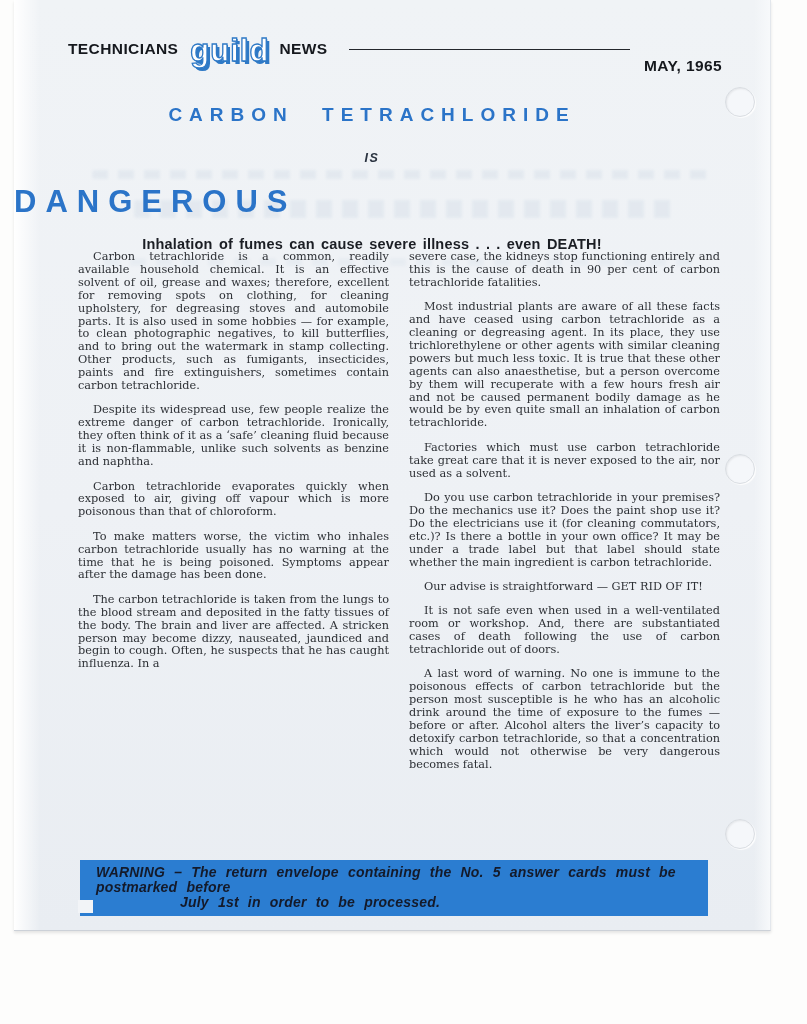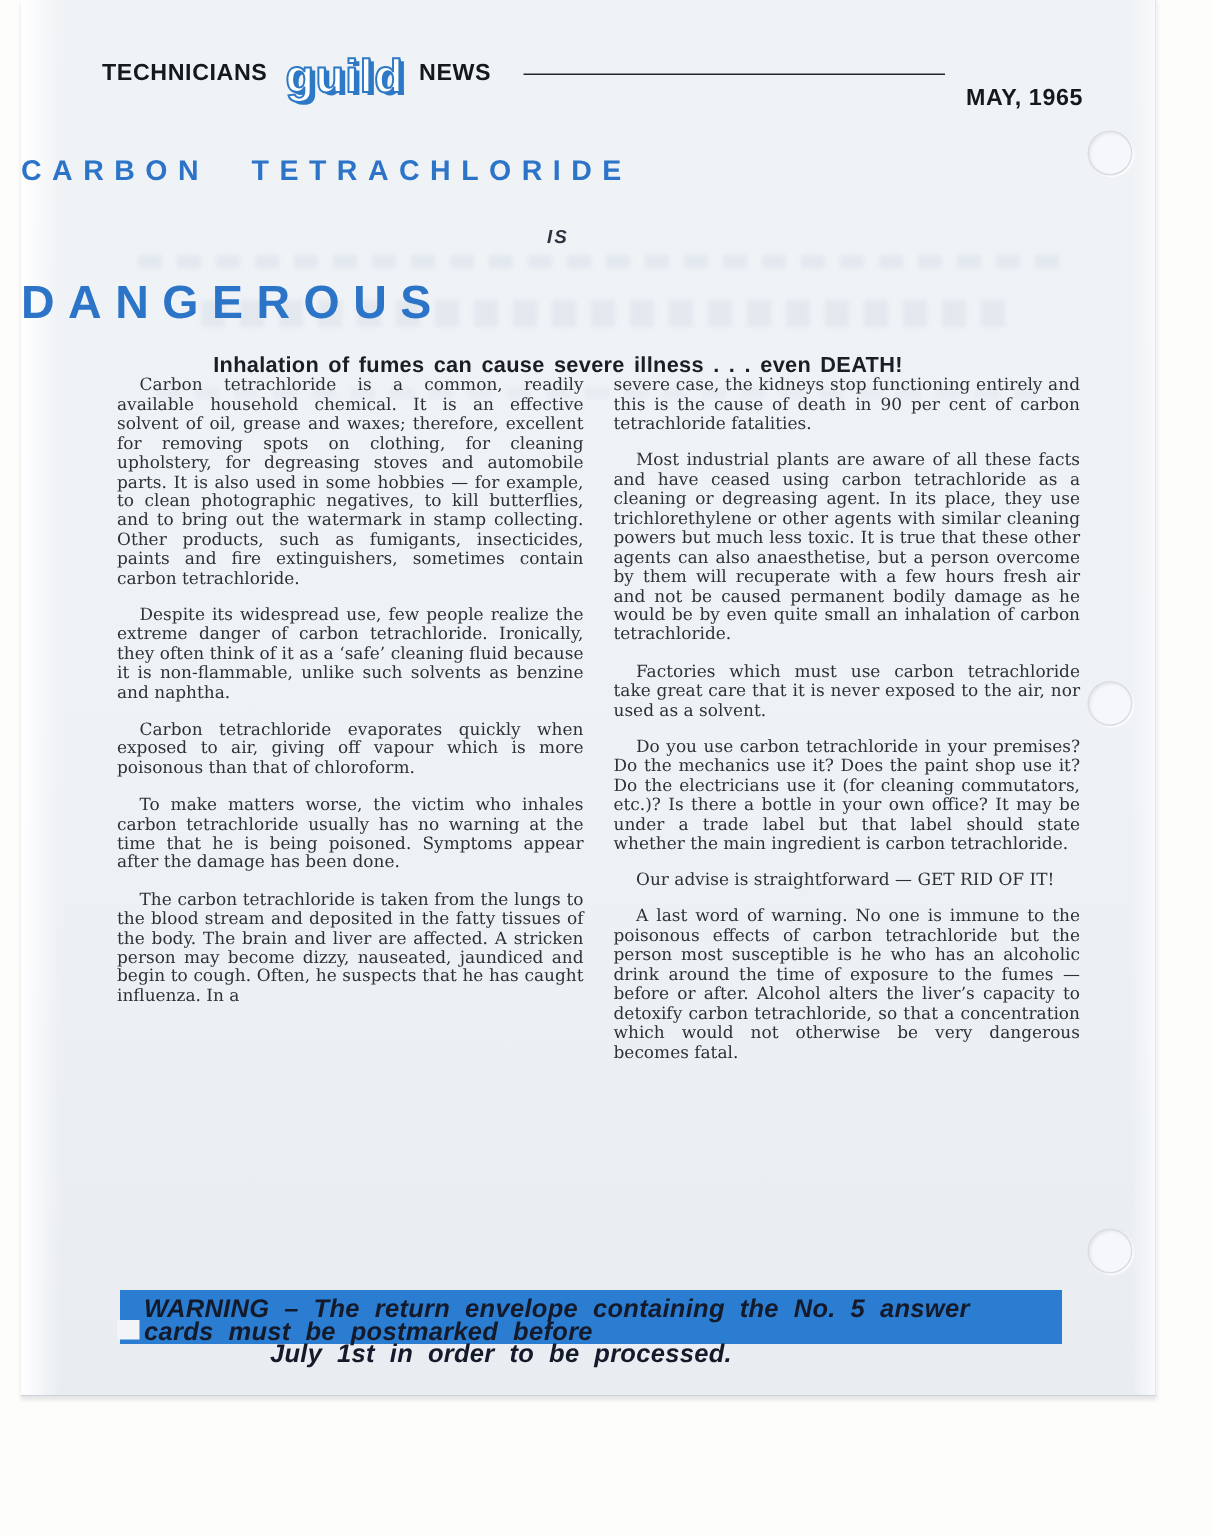--- a/index.html
+++ b/index.html
@@ -44,21 +44,21 @@
     font-weight:bold;font-size:15.5px;letter-spacing:.4px;color:#15181d;margin-right:14px;
   }
   .mast-rule{
     flex:1;height:0;border-top:1.6px solid #23262b;margin:0 14px 0 8px;
   }
   .mast-date{
     font-weight:bold;font-size:15.5px;letter-spacing:.4px;color:#15181d;margin-top:33px;
   }
   
   .h-line1{
-    position:absolute;left:0;right:40px;top:104px;
+    position:absolute;left:0;right:40px;top:104px;text-align:center;
     font-weight:bold;font-size:19px;letter-spacing:7px;word-spacing:16px;
     color:#2b74c8;
   }
   .h-line2{
     position:absolute;left:0;right:40px;top:151px;text-align:center;
     font-weight:bold;font-size:12.5px;letter-spacing:1.5px;color:#2a3340;font-style:italic;
   }
   .h-line3{
     position:absolute;left:0;right:40px;top:184px;text-align:left;
     font-weight:bold;font-size:31px;letter-spacing:9px;color:#2b74c8;
@@ -91,24 +91,24 @@
     position:absolute;left:711px;width:28px;height:28px;border-radius:50%;
     background:#f5f7fa;
     border:1px solid #d9dde2;
     box-shadow:inset 1px 1px 2px rgba(0,0,0,.07),1px 1px 1px rgba(255,255,255,.9);
   }
   .hole-1{top:87px;}
   .hole-2{top:454px;}
   .hole-3{top:819px;}
   
   .warning-bar{
-    position:absolute;left:66px;top:860px;width:628px;height:36px;
+    position:absolute;left:66px;top:860px;width:628px;height:56px;
     background:#2b7dd1;
     color:#141a2a;
-    font-weight:bold;font-style:italic;font-size:17px;line-height:15px;
+    font-weight:bold;font-style:italic;font-size:14px;line-height:15px;
     padding:5px 10px 0 16px;box-sizing:border-box;
     word-spacing:5px;letter-spacing:.2px;
   }
   .warning-line2{padding-left:84px;}
   .warning-notch{
     position:absolute;left:-2px;bottom:3px;width:15px;height:13px;background:#f2f4f7;
   }
 </style>
 </head>
 <body>
@@ -139,20 +139,21 @@
       <p>Carbon tetrachloride evaporates quickly when exposed to air, giving off vapour which is more poisonous than that of chloroform.</p>
       <p>To make matters worse, the victim who inhales carbon tetrachloride usually has no warning at the time that he is being poisoned. Symptoms appear after the damage has been done.</p>
       <p>The carbon tetrachloride is taken from the lungs to the blood stream and deposited in the fatty tissues of the body. The brain and liver are affected. A stricken person may become dizzy, nauseated, jaundiced and begin to cough. Often, he suspects that he has caught influenza. In a</p>
     </div>
     <div class="col">
       <p class="no-indent">severe case, the kidneys stop functioning entirely and this is the cause of death in 90 per cent of carbon tetrachloride fatalities.</p>
       <p>Most industrial plants are aware of all these facts and have ceased using carbon tetrachloride as a cleaning or degreasing agent. In its place, they use trichlorethylene or other agents with similar cleaning powers but much less toxic. It is true that these other agents can also anaesthetise, but a person overcome by them will recuperate with a few hours fresh air and not be caused permanent bodily damage as he would be by even quite small an inhalation of carbon tetrachloride.</p>
       <p>Factories which must use carbon tetrachloride take great care that it is never exposed to the air, nor used as a solvent.</p>
       <p>Do you use carbon tetrachloride in your premises? Do the mechanics use it? Does the paint shop use it? Do the electricians use it (for cleaning commutators, etc.)? Is there a bottle in your own office? It may be under a trade label but that label should state whether the main ingredient is carbon tetrachloride.</p>
       <p>Our advise is straightforward — GET RID OF IT!</p>
+      <p>It is not safe even when used in a well-ventilated room or workshop. And, there are substantiated cases of death following the use of carbon tetrachloride out of doors.</p>
       <p>A last word of warning. No one is immune to the poisonous effects of carbon tetrachloride but the person most susceptible is he who has an alcoholic drink around the time of exposure to the fumes — before or after. Alcohol alters the liver’s capacity to detoxify carbon tetrachloride, so that a concentration which would not otherwise be very dangerous becomes fatal.</p>
     </div>
   </div>
 
   <div class="hole hole-1"></div>
   <div class="hole hole-2"></div>
   <div class="hole hole-3"></div>
 
   <div class="warning-bar">
     <div class="warning-line1">WARNING – The return envelope containing the No. 5 answer cards must be postmarked before</div>

